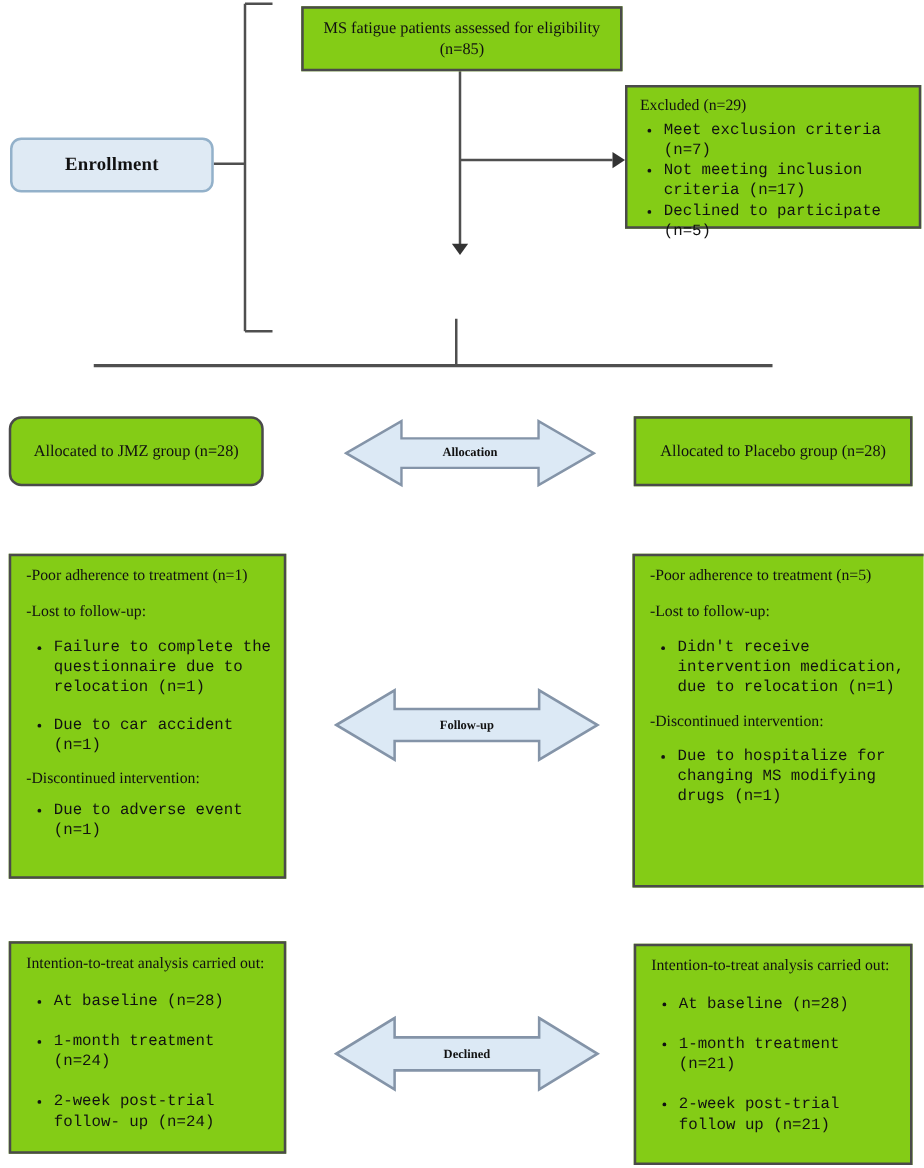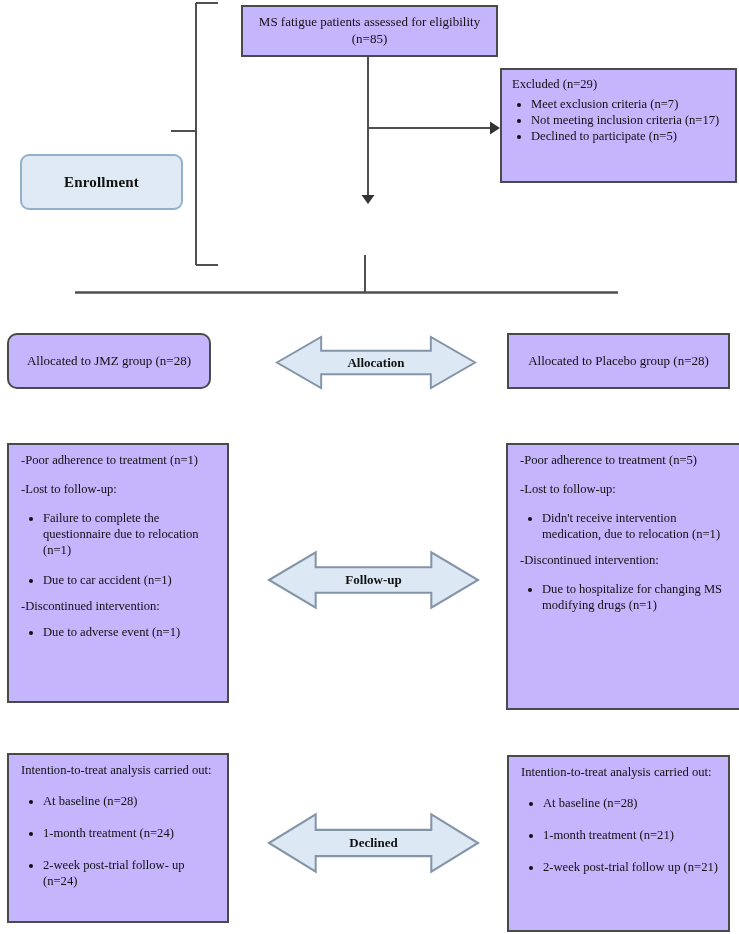--- a/index.html
+++ b/index.html
@@ -4,45 +4,45 @@
 <style>
   html,body{margin:0;padding:0;background:#ffffff;}
   .canvas{
     position:relative;width:739px;height:934px;background:#ffffff;overflow:hidden;
     font-family:"Liberation Serif","DejaVu Serif",serif;color:#111;
   }
   .abs{position:absolute;box-sizing:border-box;}
   svg.connectors{position:absolute;left:0;top:0;z-index:0;}
 
   .wbox{
-    background:#c4b5fd;border:2px solid #4a4a4a;z-index:2;
+    background:#84cc16;border:2px solid #4a4a4a;z-index:2;
   }
   .center-txt{
     display:flex;align-items:center;justify-content:center;text-align:center;
     padding:2px 6px;font-size:13px;line-height:1.3;
   }
   .rounded{
     background:#dfeaf4;border:2px solid #93b1ca;border-radius:9px;
     display:flex;align-items:center;justify-content:center;
     font-weight:bold;font-size:15px;letter-spacing:.2px;z-index:2;
   }
   .listbox{
     padding:7px 6px 5px 12px;font-size:12.6px;line-height:1.28;z-index:2;
   }
   .listbox p{margin:0 0 13px 0;}
   .listbox p.tight{margin:0 0 4px 0;}
   .listbox ul{margin:0 0 10px 0;padding:0 0 0 22px;}
-  .listbox li{margin:0 0 13px 0;}
+  .listbox li{margin:0 0 13px 0;font-family:Liberation Mono, monospace;}
   .listbox li:last-child{margin-bottom:4px;}
   .banner{z-index:2;}
   .banner svg{display:block;width:100%;height:100%;}
   .banner .lbl{
     position:absolute;left:0;top:0;width:100%;height:100%;
     display:flex;align-items:center;justify-content:center;
-    font-weight:bold;font-size:13px;
+    font-weight:bold;font-size:10px;
   }
 </style>
 </head>
 <body>
 
 <div class="canvas">
 
   <svg class="connectors" width="739" height="934" viewBox="0 0 739 934">
     <g stroke="#4f4f4f" stroke-width="2" fill="none">
       <line x1="196" y1="3" x2="196" y2="265"></line>
@@ -70,21 +70,21 @@
 
   <div class="abs wbox listbox" style="left:500px;top:68px;width:237px;height:115px;padding:6px 4px 4px 10px;">
     <p class="tight">Excluded (n=29)</p>
     <ul style="padding-left:19px;">
       <li style="margin-bottom:0;">Meet exclusion criteria (n=7)</li>
       <li style="margin-bottom:0;">Not meeting inclusion criteria (n=17)</li>
       <li style="margin-bottom:0;">Declined to participate (n=5)</li>
     </ul>
   </div>
 
-  <div class="abs rounded" style="left:20px;top:110px;width:163px;height:56px;margin-top:44px;">
+  <div class="abs rounded" style="left:8px;top:110px;width:163px;height:44px;">
     <span>Enrollment</span>
   </div>
 
 
   <div class="abs wbox center-txt" style="left:7px;top:333px;width:204px;height:56px;border-radius:10px;">
     <span>Allocated to JMZ group (n=28)</span>
   </div>
 
   <div class="abs banner" style="left:275px;top:333px;width:202px;height:59px;">
     <svg viewBox="0 0 210 60" preserveAspectRatio="none">

